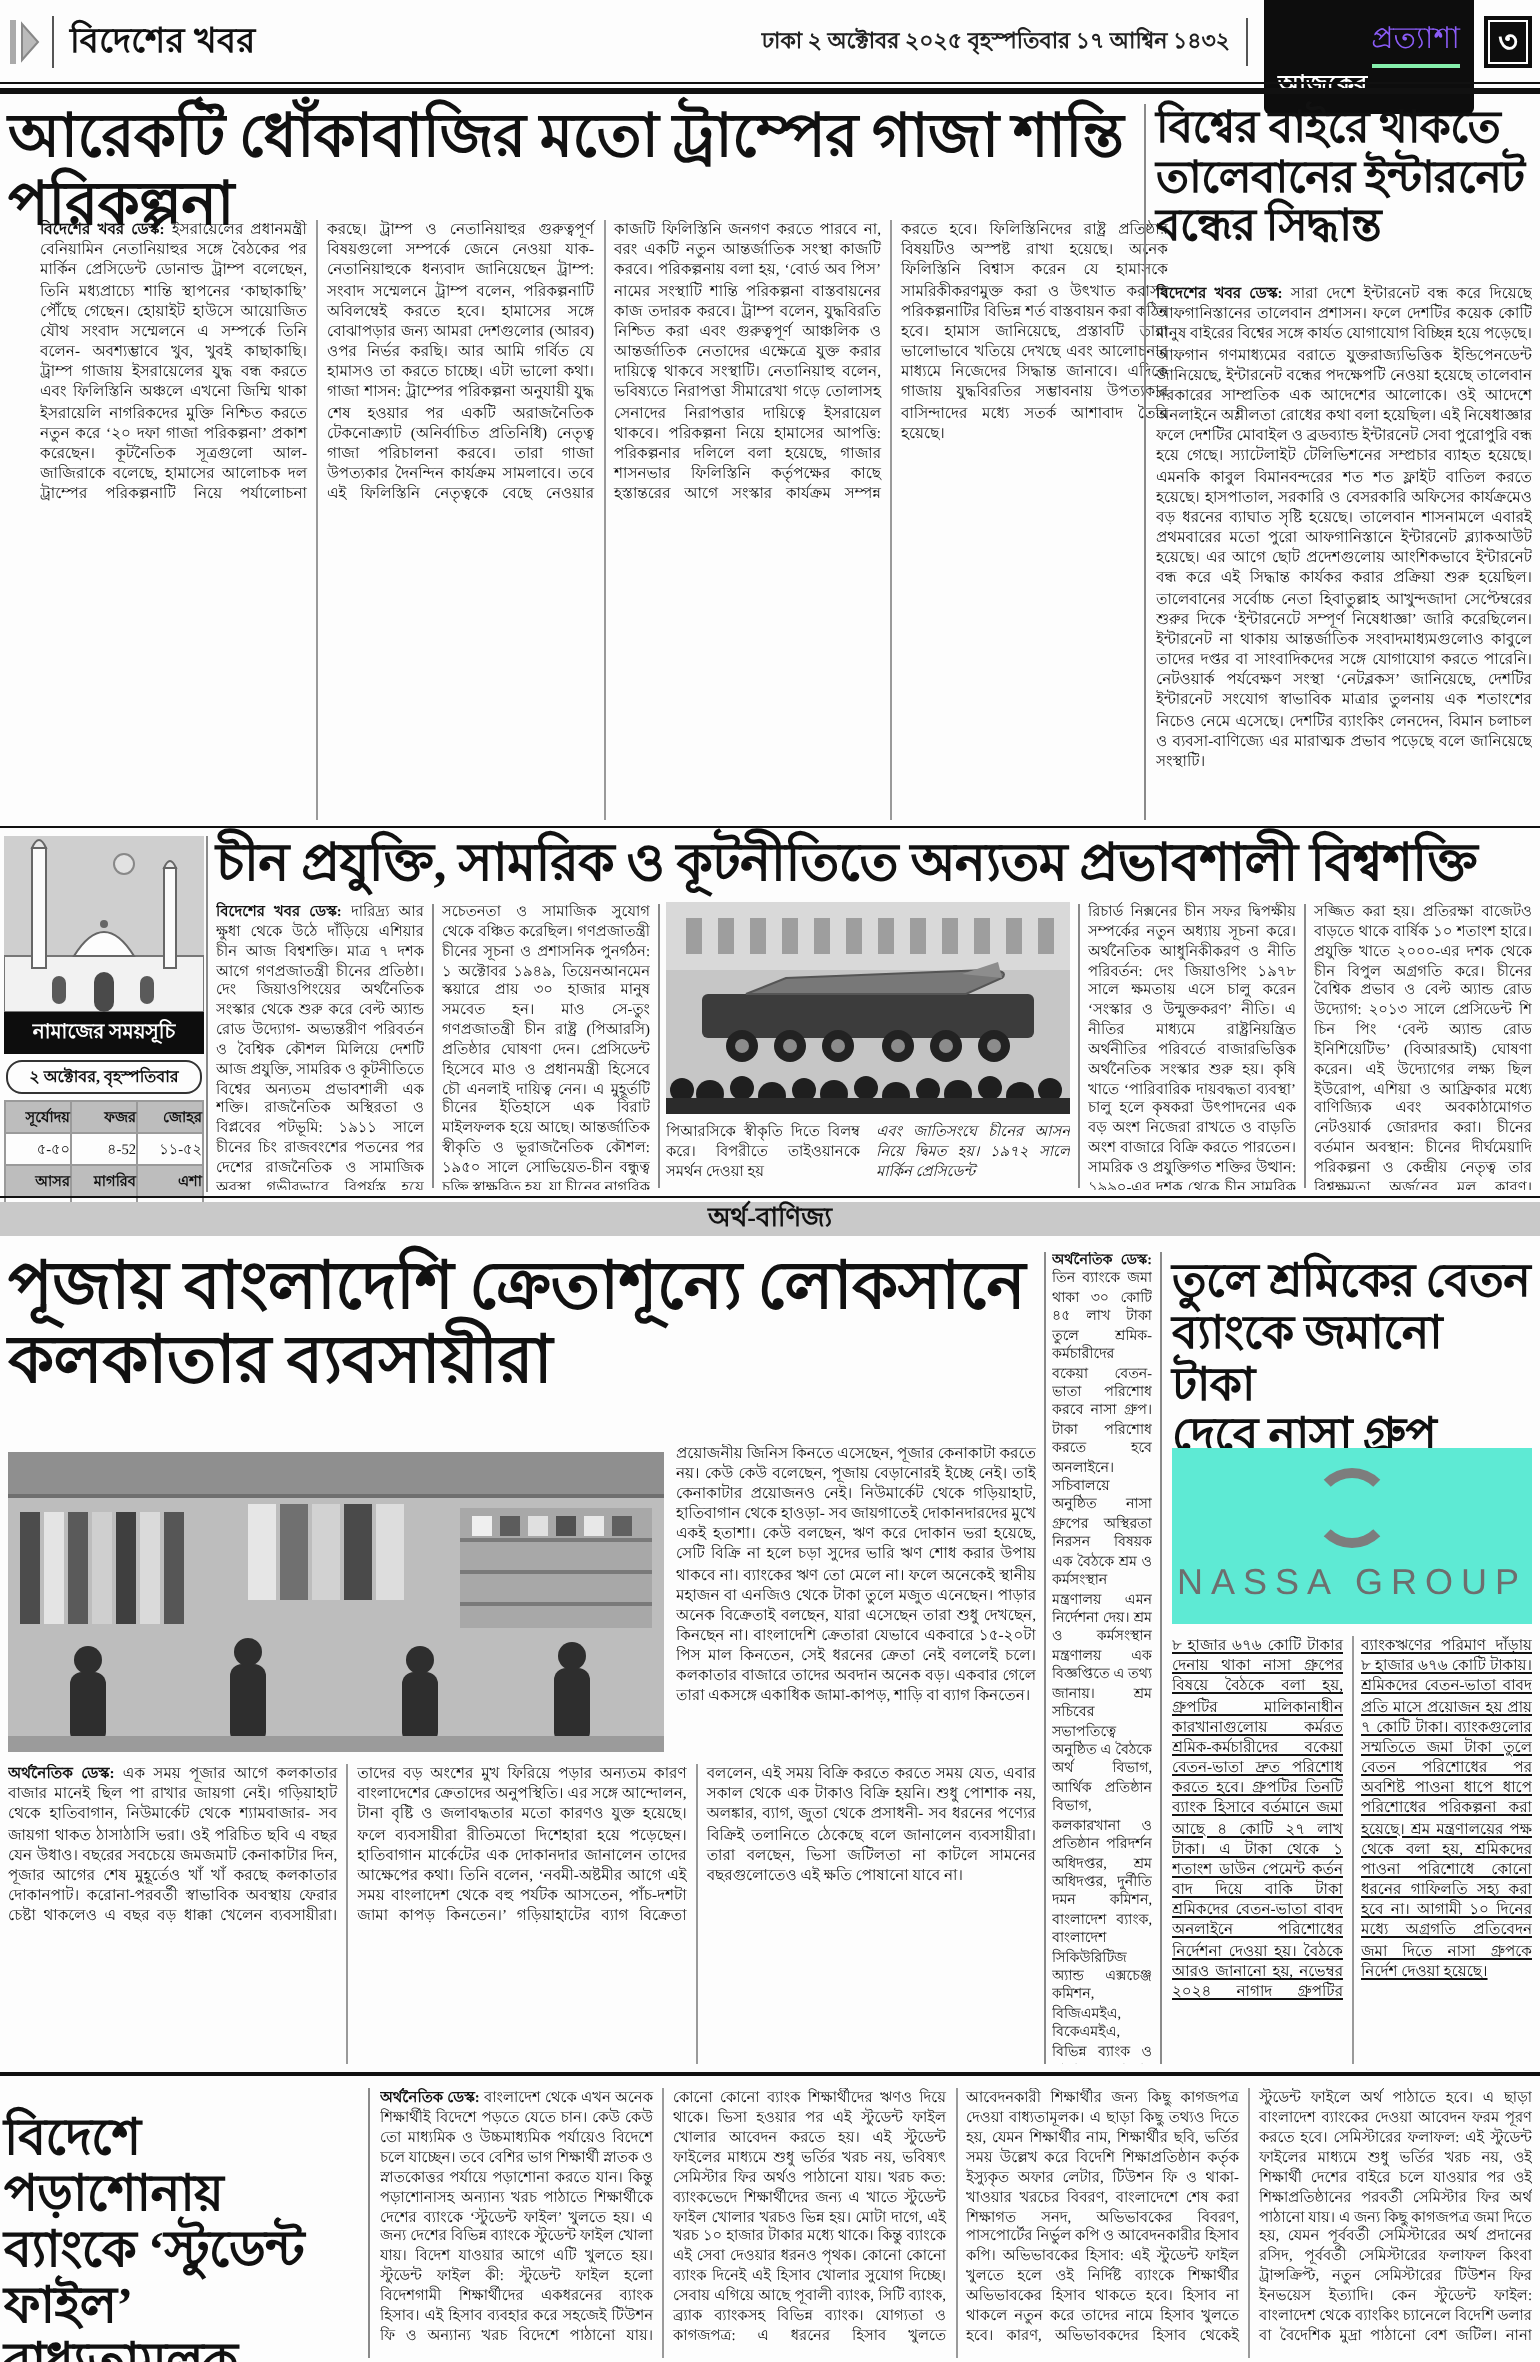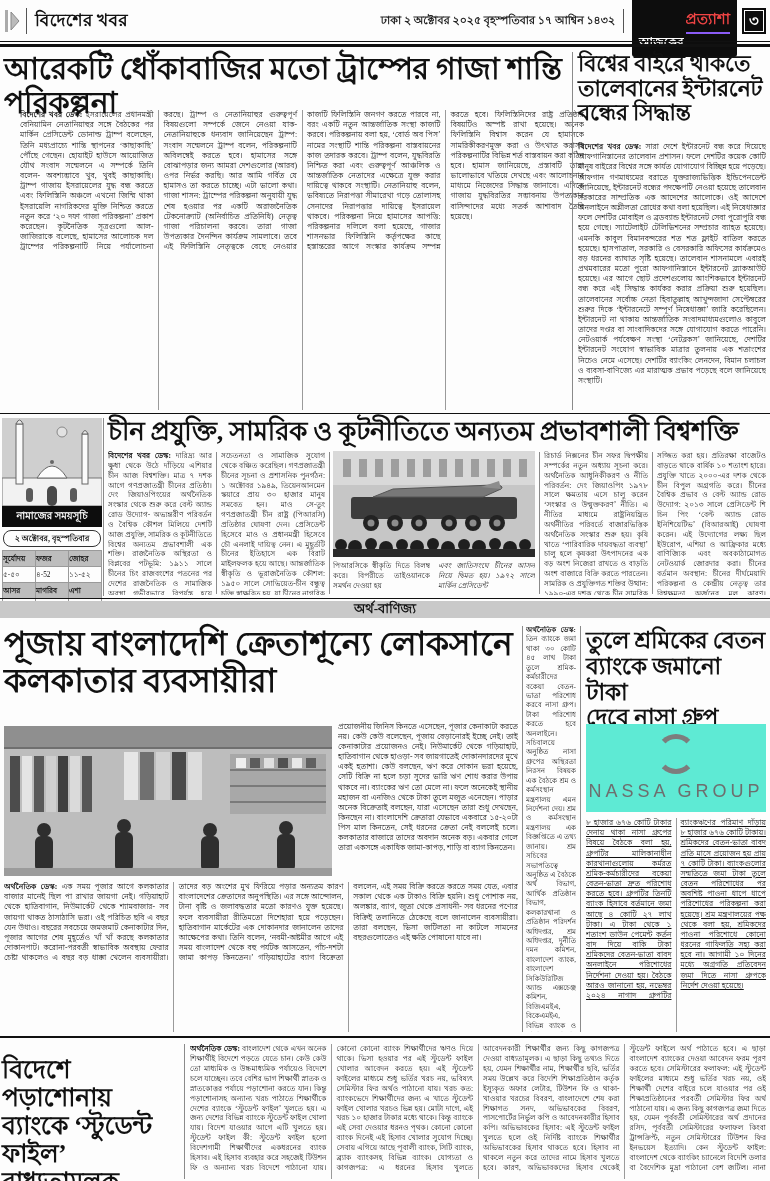--- a/index.html
+++ b/index.html
@@ -8,36 +8,36 @@
   
   .hdr{position:absolute;left:4px;top:3px;right:4px;height:36px;display:flex;align-items:center;}
   .hmark{width:18px;height:26px;flex:0 0 auto;}
   .hvr{width:1px;height:26px;background:#555;margin:0 8px 0 4px;flex:0 0 auto;}
   .hsection{font-size:17px;font-weight:700;letter-spacing:.3px;}
   .hspacer{flex:1;}
   .hdate{font-size:11px;font-weight:700;color:#222;margin-right:8px;white-space:nowrap;}
   .hvr2{width:1px;height:24px;background:#555;margin-right:8px;}
   .hlogo{background:#0d0d0d;color:#fff;padding:3px 7px 4px 7px;border-radius:3px;white-space:nowrap;display:flex;align-items:center;gap:2px;}
   .hlogo .w{font-size:12px;font-weight:700;color:#fff;margin-top:44px;}
-  .hlogo .r{font-size:15px;font-weight:700;color:#ef4444;border-bottom:2px solid #8b5cf6;}
+  .hlogo .r{font-size:15px;font-weight:400;color:#8b5cf6;border-bottom:2px solid #86efac;}
   .hpage{margin-left:5px;width:24px;height:26px;background:#0d0d0d;color:#fff;font-size:15px;font-weight:700;
          display:flex;align-items:center;justify-content:center;box-shadow:inset 0 0 0 2px #0d0d0d, inset 0 0 0 3px #fff;}
   .rule{position:absolute;left:0;right:0;background:#111;}
   
   .headline{font-weight:700;line-height:1.12;letter-spacing:-.3px;}
   .body-flow{font-size:7.6px;line-height:1.34;text-align:justify;overflow:hidden;}
   .lead{font-weight:700;}
   .subcol{position:absolute;font-size:7.4px;line-height:1.33;text-align:justify;overflow:hidden;}
   .vr{position:absolute;width:1px;background:#8a8a8a;}
   
   .prayer{position:absolute;left:2px;top:418px;width:100px;}
   .prayer .title{background:#0d0d0d;color:#fff;font-size:10px;font-weight:700;text-align:center;padding:2px 0;}
   .prayer .date{border:1px solid #333;border-radius:8px;font-size:8px;font-weight:700;text-align:center;margin:3px 1px;padding:1px 0;}
   .ptable{width:100%;border-collapse:collapse;table-layout:fixed;}
-  .ptable td{border:1px solid #9a9a9a;font-size:7.3px;text-align:left;padding:1.5px 0;}
+  .ptable td{border:1px solid #9a9a9a;font-size:7.3px;text-align:right;padding:1.5px 0;}
   .ptable .lbl{background:#bdbdbd;font-weight:700;}
   
   .secbar{position:absolute;left:0;right:0;top:601px;height:17px;background:#c9c9c9;display:flex;align-items:center;justify-content:center;
           font-size:13px;font-weight:700;}
   
   .nassabox{position:absolute;left:586px;top:724px;width:180px;height:88px;background:#5eead4;display:flex;flex-direction:column;align-items:center;justify-content:center;gap:7px;}
   .ncircle{width:30px;height:30px;border-radius:50%;border:5px solid #7d7d7d;border-left-color:transparent;border-right-color:transparent;}
   .ntext{font-family:"Liberation Sans",sans-serif;font-size:18px;letter-spacing:4px;color:#6e6e6e;}
   .cols3{column-count:3;column-gap:10px;column-rule:1px solid #9a9a9a;}
   .cols4{column-count:4;column-gap:10px;column-rule:1px solid #9a9a9a;}

